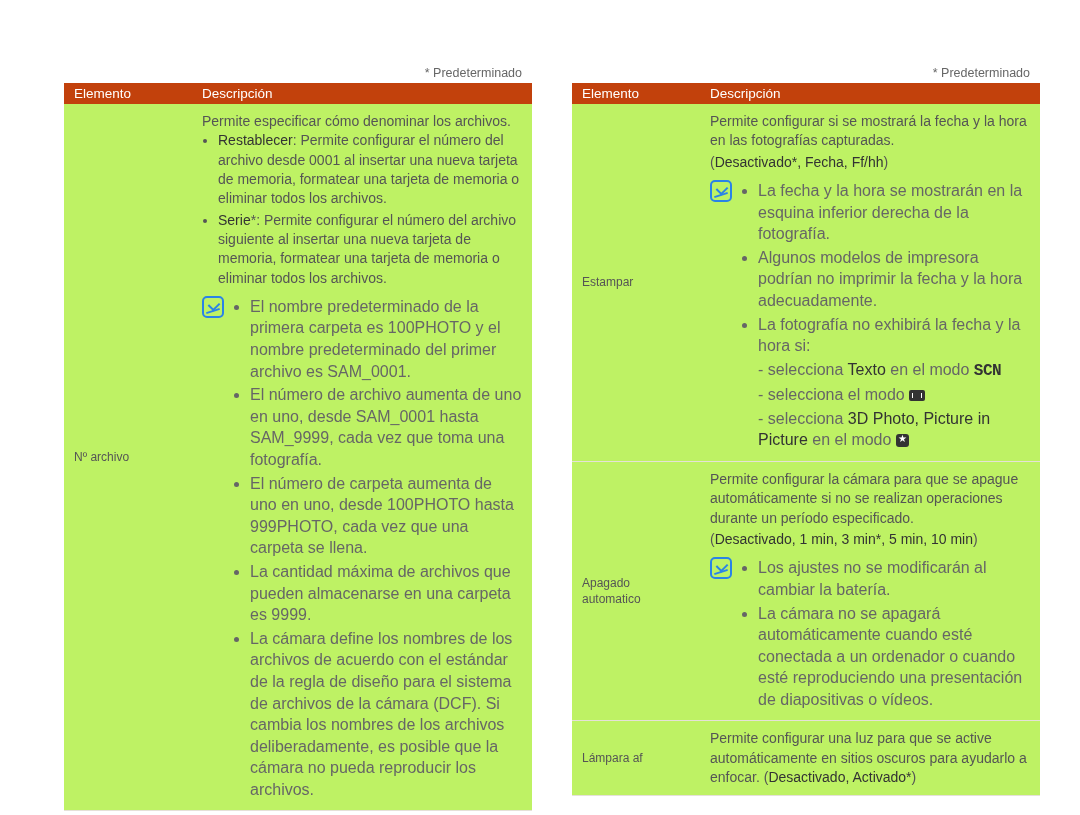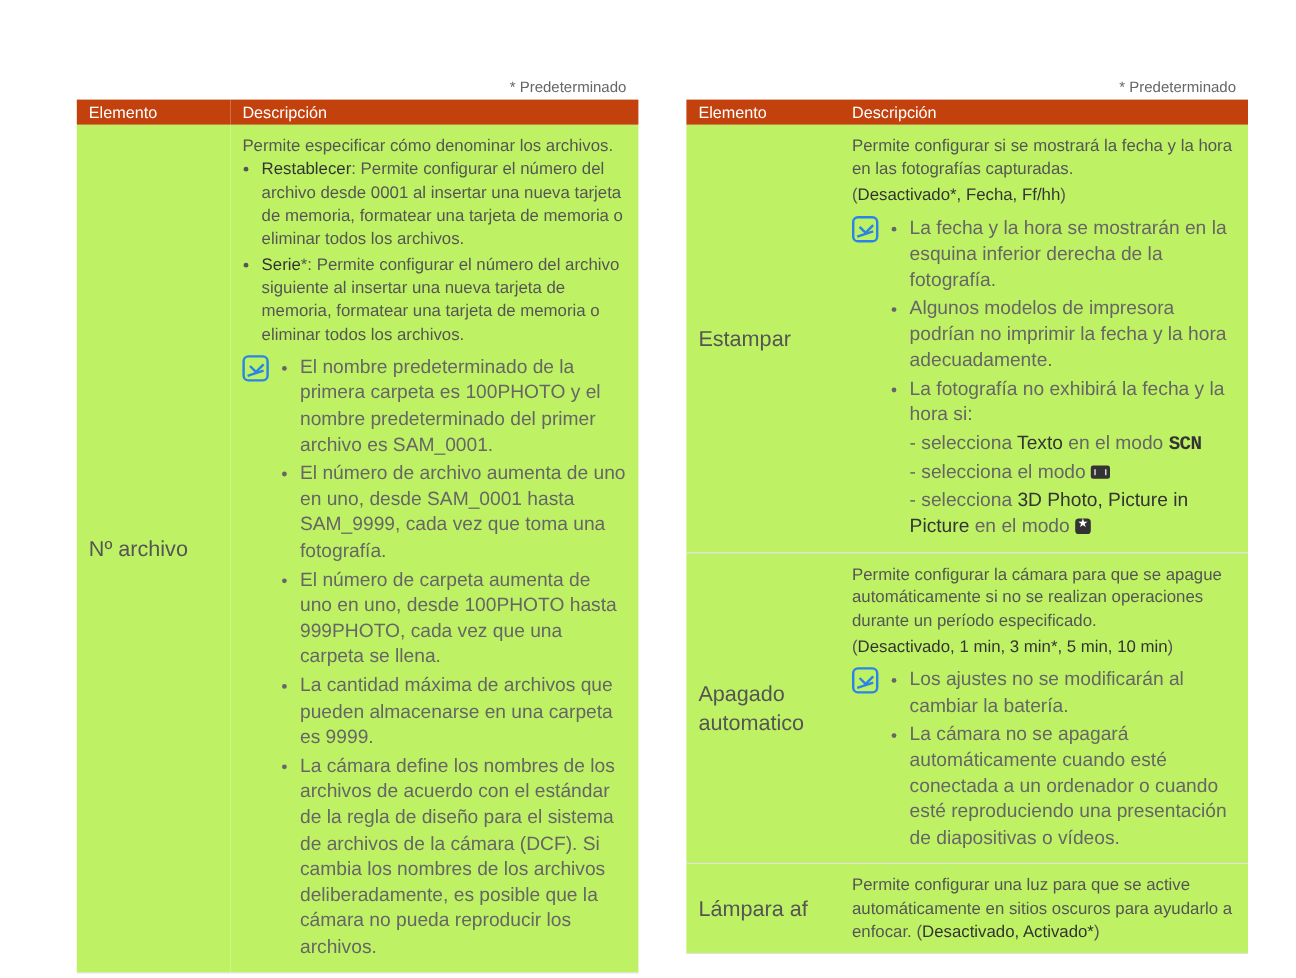--- a/index.html
+++ b/index.html
@@ -48,21 +48,21 @@
   }
   th.el { width: 128px; }
   td {
     vertical-align: middle;
     padding: 8px 10px 8px 10px;
     background: #bef264;
     border-bottom: 1px solid #e5e1d8;
     color: #555;
   }
   td.el {
-    font-size: 18px;
+    font-size: 12px;
     color: #555;
     line-height: 1.35;
   }
   td.desc {
     font-size: 14px;
     line-height: 1.38;
     color: #555;
   }
   td.desc .lead { display:block; }
   td.desc ul.top {

